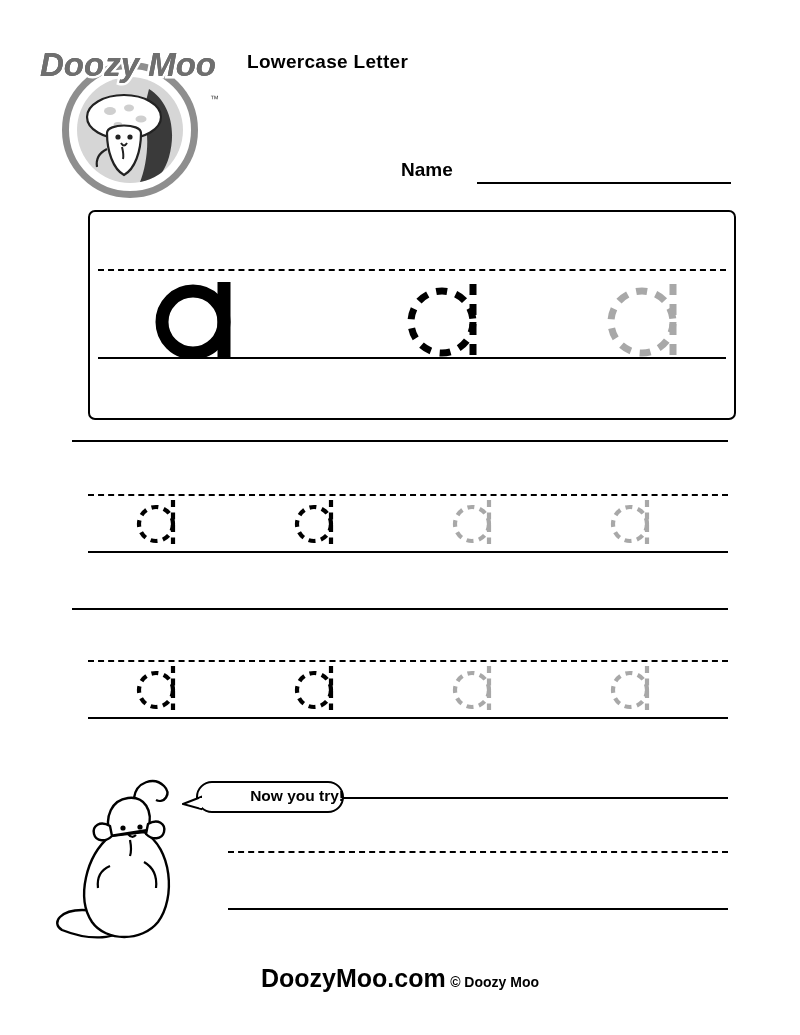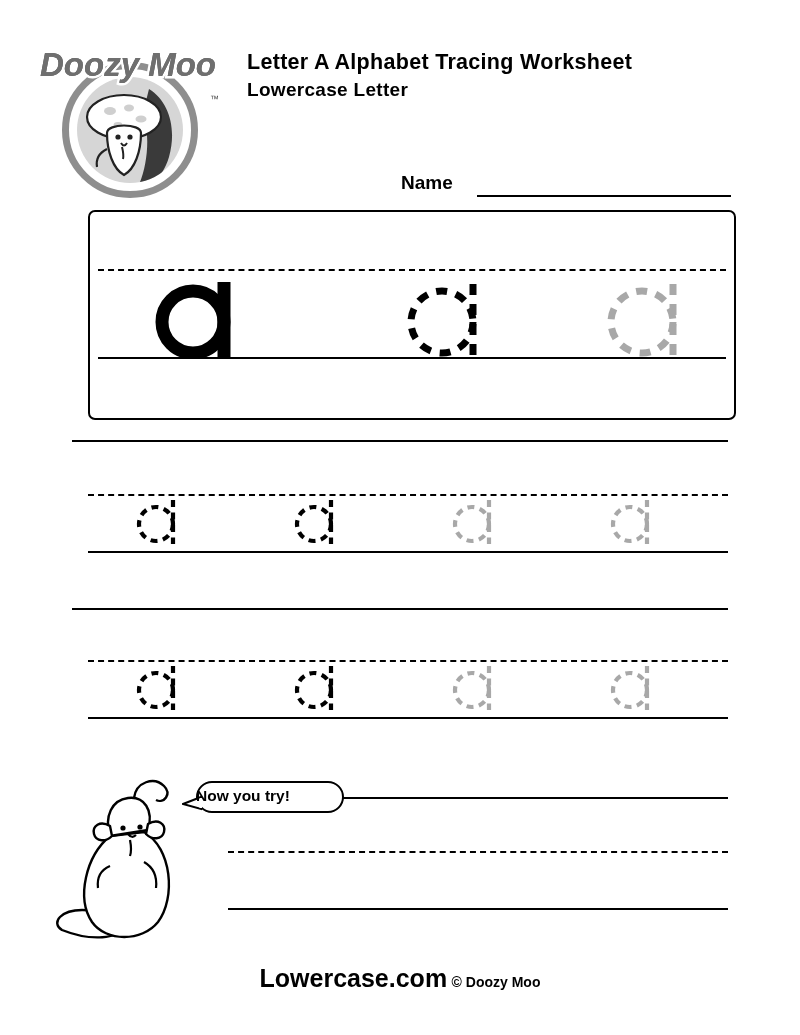--- a/index.html
+++ b/index.html
@@ -80,21 +80,21 @@
     font-weight: bold;
     letter-spacing: 0.3px;
     line-height: 28px;
     margin-top: 0;
   }
 
   
   .name-row {
     position: absolute;
     left: 401px;
-    top: 172px;
+    top: 159px;
     width: 340px;
     height: 28px;
   }
   .name-label {
     position: absolute;
     left: 0;
     top: 0;
     font-size: 19px;
     font-weight: bold;
   }
@@ -189,21 +189,21 @@
     background: #fff;
     box-sizing: border-box;
   }
   .bubble-text {
     position: absolute;
     left: 0;
     top: 0;
     width: 148px;
     height: 32px;
     line-height: 30px;
-    text-align: left;
+    text-align: right;
     font-size: 15.5px;
     font-weight: bold;
   }
   .bubble-tail {
     position: absolute;
     left: -14px;
     top: 14px;
     width: 20px;
     height: 16px;
   }
@@ -262,21 +262,20 @@
   <div class="logo-wordmark">
     <svg width="196" height="56" viewBox="0 0 196 56">
       <text x="14" y="38" font-family="'Liberation Sans', sans-serif" font-size="33" font-style="italic" font-weight="bold" fill="#5a5a5a" stroke="#ffffff" stroke-width="5" paint-order="stroke">Doozy Moo</text>
       <text x="14" y="38" font-family="'Liberation Sans', sans-serif" font-size="33" font-style="italic" font-weight="bold" fill="#6f6f6f">Doozy Moo</text>
     </svg>
   </div>
   <div class="logo-tm">™</div>
 </div>
 
 <div class="title-block">
-  <div class="title-main">Letter A Alphabet Tracing Worksheet</div>
   <div class="title-sub">Lowercase Letter</div>
 </div>
 
 <div class="name-row">
   <div class="name-label">Name</div>
   <div class="name-line"></div>
 </div>
 
 <div class="big-box">
   <div class="dash-line"></div>
@@ -423,15 +422,15 @@
 <div class="bubble">
   <div class="bubble-box"></div>
   <svg class="bubble-tail" viewBox="0 0 20 16">
     <path d="M19 2 L1 9 L19 14 Z" fill="#ffffff" stroke="#000" stroke-width="2"></path>
     <path d="M19 3 L19 13" stroke="#ffffff" stroke-width="3"></path>
   </svg>
   <div class="bubble-text">Now you try!</div>
 </div>
 
 <div class="footer">
-  <span class="footer-site">Lowercase.com</span>
+  <span class="footer-site">DoozyMoo.com</span>
   <span class="footer-copy">© Doozy Moo</span>
 </div>
 
 </body></html>

